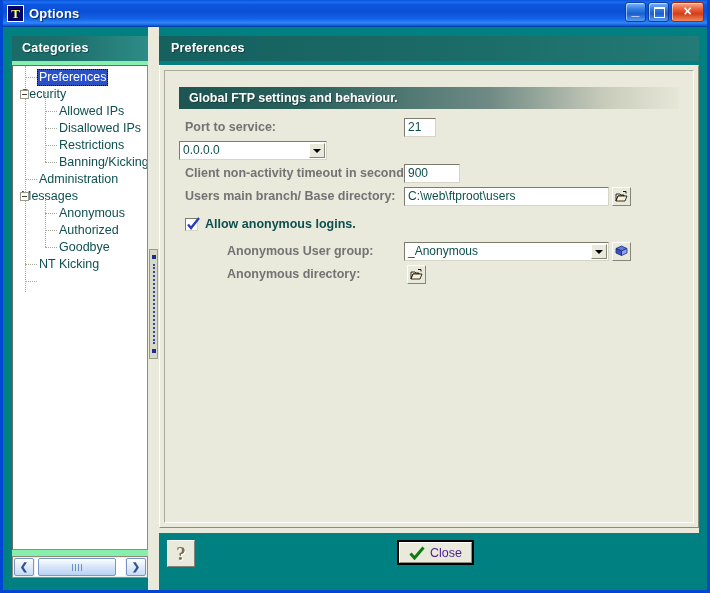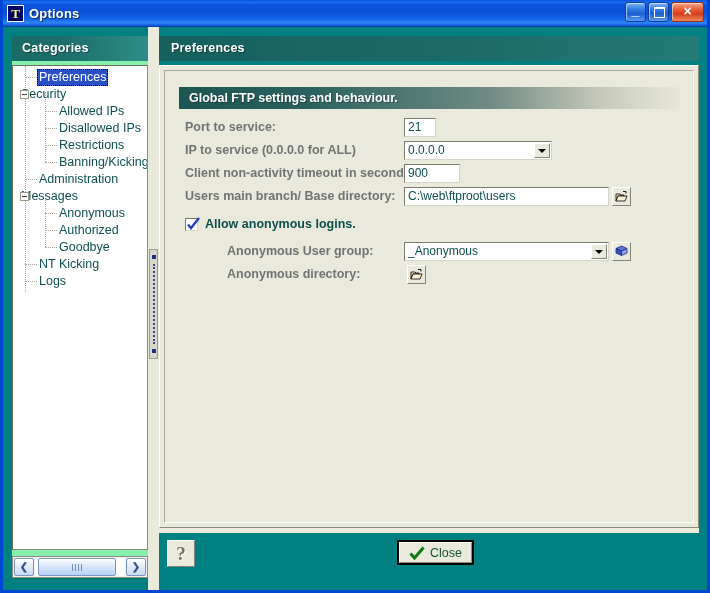--- a/index.html
+++ b/index.html
@@ -495,21 +495,21 @@
   }
   .close-btn .inner-bevel {
     position: absolute;
     inset: 0;
     border: 1px solid #ffffff;
     border-right-color: #8c8c80;
     border-bottom-color: #8c8c80;
     pointer-events: none;
   }
   .close-btn .btn-text {
-    color: #14532d;
+    color: #4c1d95;
     font-size: 12.5px;
   }
   .tick { flex: none; }
 
   
   .right-footer {
     position: absolute;
     left: 0; right: 0;
     bottom: 44px;
     height: 6px;
@@ -565,21 +565,20 @@
             <div class="tree-row level2"><span class="tree-label">Allowed IPs</span></div>
             <div class="tree-row level2"><span class="tree-label">Disallowed IPs</span></div>
             <div class="tree-row level2"><span class="tree-label">Restrictions</span></div>
             <div class="tree-row level2"><span class="tree-label">Banning/Kicking</span></div>
             <div class="tree-row level1"><span class="tree-label">Administration</span></div>
             <div class="tree-row level0"><div class="expander"></div><span class="tree-label">Messages</span></div>
             <div class="tree-row level2"><span class="tree-label">Anonymous</span></div>
             <div class="tree-row level2"><span class="tree-label">Authorized</span></div>
             <div class="tree-row level2"><span class="tree-label">Goodbye</span></div>
             <div class="tree-row level1"><span class="tree-label">NT Kicking</span></div>
-            <div class="tree-row level1"><span class="tree-label">Logs</span></div>
           </div>
       </div>
 
       <div class="tree-hscroll">
         <div class="sb-arrow">
           <span>❮</span>
         </div>
         <div class="sb-track">
           <div class="sb-thumb"></div>
         </div>
@@ -602,21 +601,20 @@
         <div class="content-inner">
 
           <div class="section-bar">Global FTP settings and behaviour.</div>
 
           <div class="form-row">
             <div class="form-label lbl-main">Port to service:</div>
             <input class="tf w-port" type="text" value="21" style="">
           </div>
 
           <div class="form-row">
-            <div class="form-label lbl-main">IP to service (0.0.0.0 for ALL)</div>
             <div class="combo">
               <div class="cval">0.0.0.0</div>
               <div class="combo-arrow"></div>
             </div>
           </div>
 
           <div class="form-row">
             <div class="form-label lbl-main">Client non-activity timeout in seconds:</div>
             <input class="tf w-timeout" type="text" value="900" style="">
           </div>

